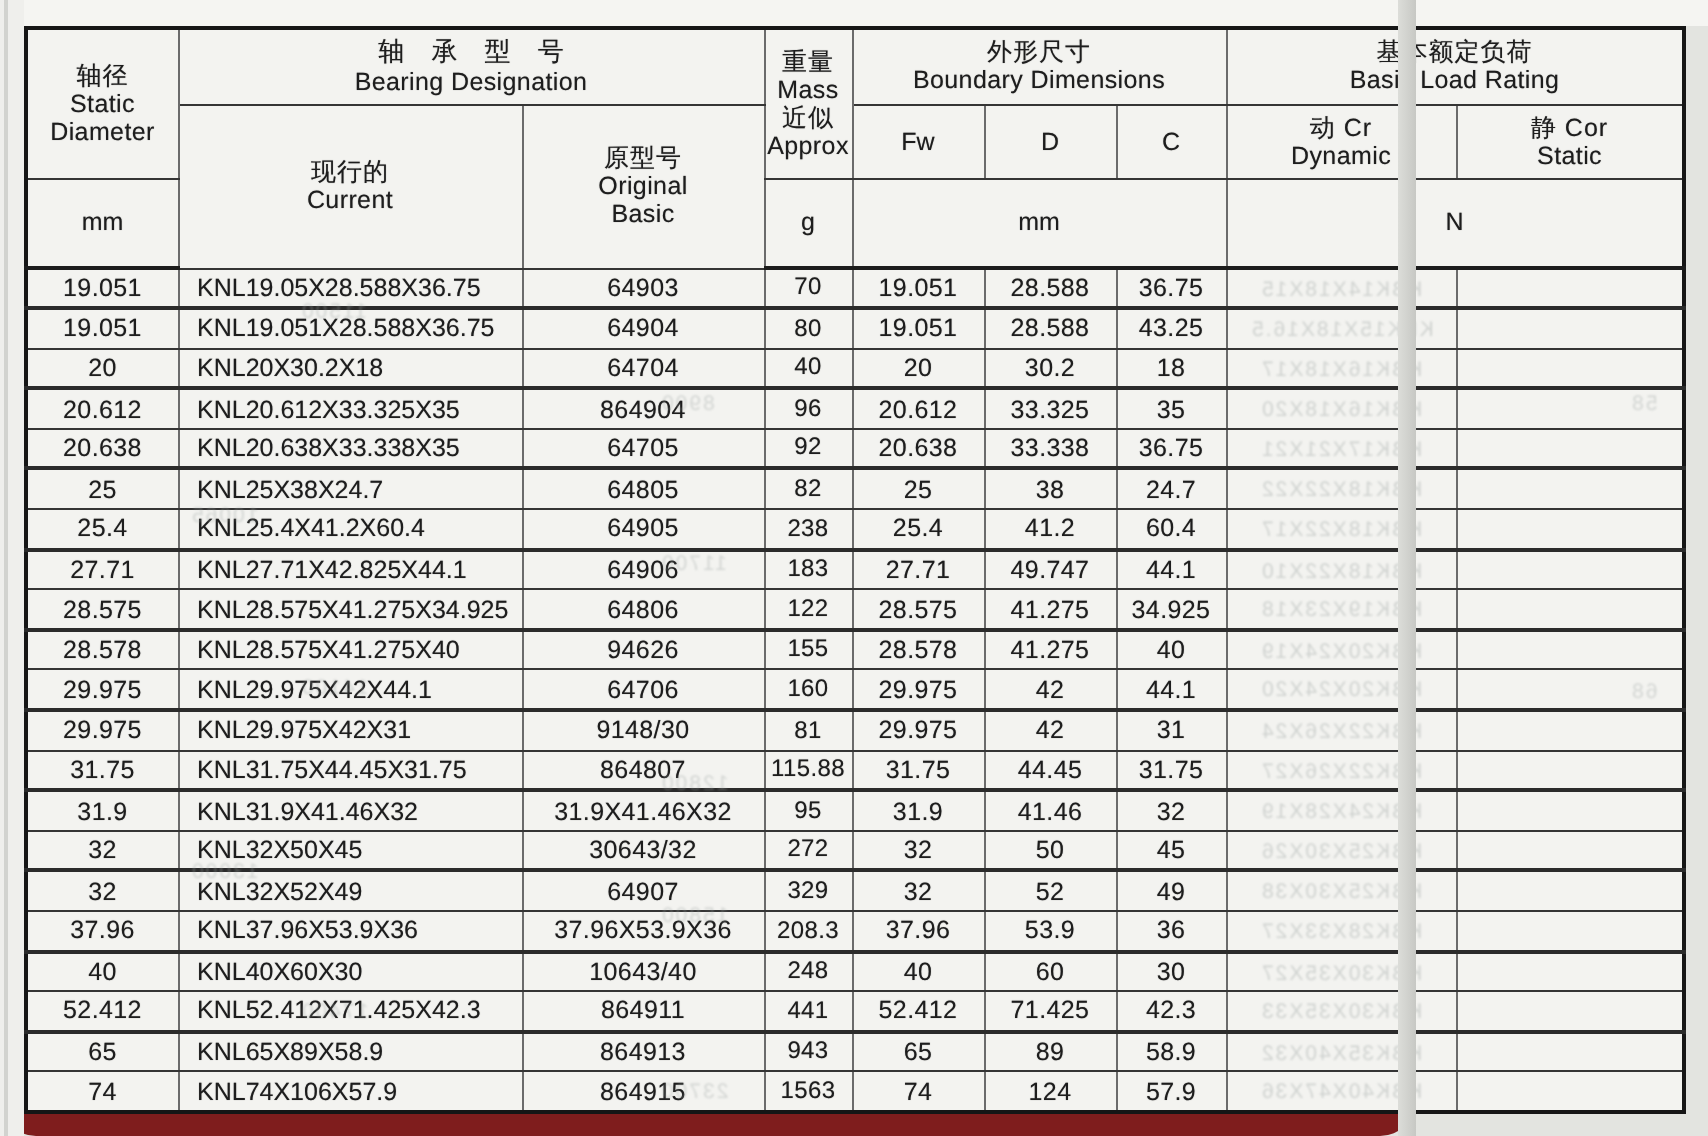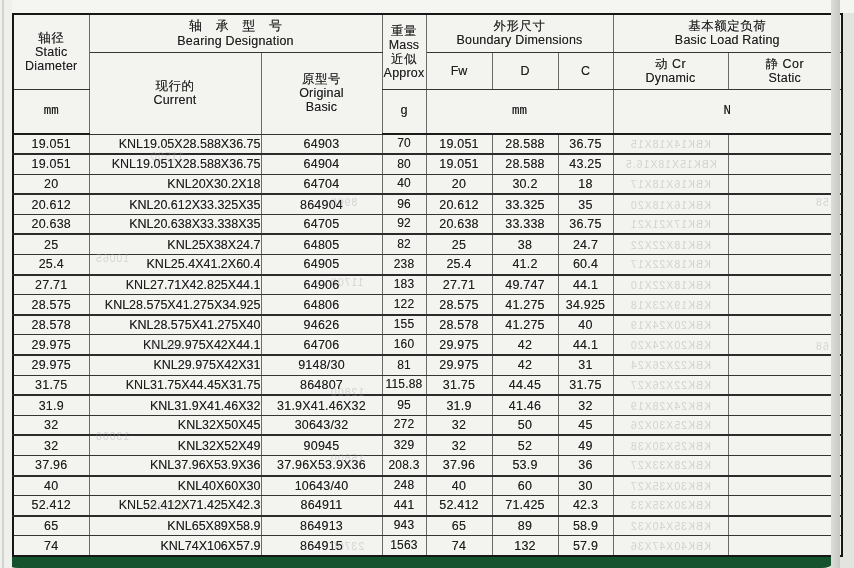--- a/index.html
+++ b/index.html
@@ -1,38 +1,38 @@
 <!DOCTYPE html>
 <html><head>
 <meta charset="utf-8">
 <style>
   html,body{margin:0;padding:0;width:854px;height:568px;overflow:hidden;
     background:#e3e4e0;font-family:"Liberation Sans","DejaVu Sans",sans-serif;}
-  .page{position:relative;width:840px;height:568px;background:#14532d;border-radius:18px;}
+  .page{position:relative;width:708px;height:568px;background:#7f1d1d;border-radius:18px;}
   .top-strip{position:absolute;left:0;top:0;width:854px;height:13px;background:#f5f5f2;}
   .left-strip{position:absolute;left:0;top:0;width:12px;height:568px;background:#efefec;}
   .left-edge-line{position:absolute;left:2px;top:0;width:2px;height:568px;background:#d2d3cf;}
   .right-shade{position:absolute;right:0;top:0;width:9px;height:568px;
     background:linear-gradient(to right,#dcddd9,#c7c8c4);}
   table{position:absolute;left:12px;top:13px;width:830px;border-collapse:collapse;
     table-layout:fixed;background:#f3f3f0;border:2.4px solid #161616;}
   td{border-left:1px solid #6b6b6b;border-right:1px solid #6b6b6b;
      border-top:1.5px solid #353535;border-bottom:1.5px solid #353535;
      text-align:center;vertical-align:middle;color:#1d1d1d;
      font-size:12.5px;line-height:1.12;padding:0;
      text-shadow:0 0 .5px rgba(45,45,45,.55);overflow:hidden;white-space:nowrap;}
   thead td{border-top-width:1.6px;border-bottom-width:1.6px;}
-  tr.hA{height:38px;} tr.hB{height:37px;} tr.hC{height:45px;font-family:Liberation Mono, monospace;}
+  tr.hA{height:38px;} tr.hB{height:37px;} tr.hC{height:45px;}
   tbody tr{height:20.1px;margin-top:36px;}
   tbody tr:nth-child(even) td{border-top-width:2px;border-top-color:#2b2b2b;}
   thead tr.hC td{border-bottom:2.6px solid #1c1c1c;}
   .zh{display:block;font-size:12.5px;letter-spacing:.5px;}
   .zh-wide{display:block;font-size:13px;letter-spacing:5px;text-indent:5px;}
   .en{display:block;font-size:12.5px;letter-spacing:.2px;}
-  .c-current{text-align:right;padding-left:9px;}
+  .c-current{text-align:left;padding-left:9px;}
   .c-mass{font-size:12px;}
   .num{letter-spacing:.2px;}
   .dyncell,.statcell{position:relative;}
   .ghost{display:inline-block;transform:scaleX(-1);color:#9fa6a4;opacity:.42;
     filter:blur(.4px);font-size:10.5px;letter-spacing:1px;text-shadow:none;}
   .ghost-abs{position:absolute;pointer-events:none;transform:scaleX(-1);
     color:#9fa6a4;opacity:.38;filter:blur(.45px);font-size:10.5px;letter-spacing:1px;}
 </style>
 </head>
 <body>
@@ -271,21 +271,21 @@
       <td class="num c-mass">272</td>
       <td class="num">32</td>
       <td class="num">50</td>
       <td class="num">45</td>
       <td class="dyncell"><span class="ghost">KBK25X30X26</span></td>
       <td class="statcell"></td>
     </tr>
         <tr>
       <td class="num">32</td>
       <td class="c-current">KNL32X52X49</td>
-      <td class="num">90945</td>
+      <td class="num">64907</td>
       <td class="num c-mass">329</td>
       <td class="num">32</td>
       <td class="num">52</td>
       <td class="num">49</td>
       <td class="dyncell"><span class="ghost">KBK25X30X38</span></td>
       <td class="statcell"></td>
     </tr>
         <tr>
       <td class="num">37.96</td>
       <td class="c-current">KNL37.96X53.9X36</td>
@@ -329,21 +329,21 @@
       <td class="num">58.9</td>
       <td class="dyncell"><span class="ghost">KBK35X40X32</span></td>
       <td class="statcell"></td>
     </tr>
         <tr>
       <td class="num">74</td>
       <td class="c-current">KNL74X106X57.9</td>
       <td class="num">864915</td>
       <td class="num c-mass">1563</td>
       <td class="num">74</td>
-      <td class="num">132</td>
+      <td class="num">124</td>
       <td class="num">57.9</td>
       <td class="dyncell"><span class="ghost">KBK40X47X36</span></td>
       <td class="statcell"></td>
     </tr>
       </tbody>
   </table>
 
   <div id="ghost-layer">
       <div class="ghost-abs" style="left: 150px; top: 150px;">11500</div>
       <div class="ghost-abs" style="left: 330px; top: 196px;">8900</div>

